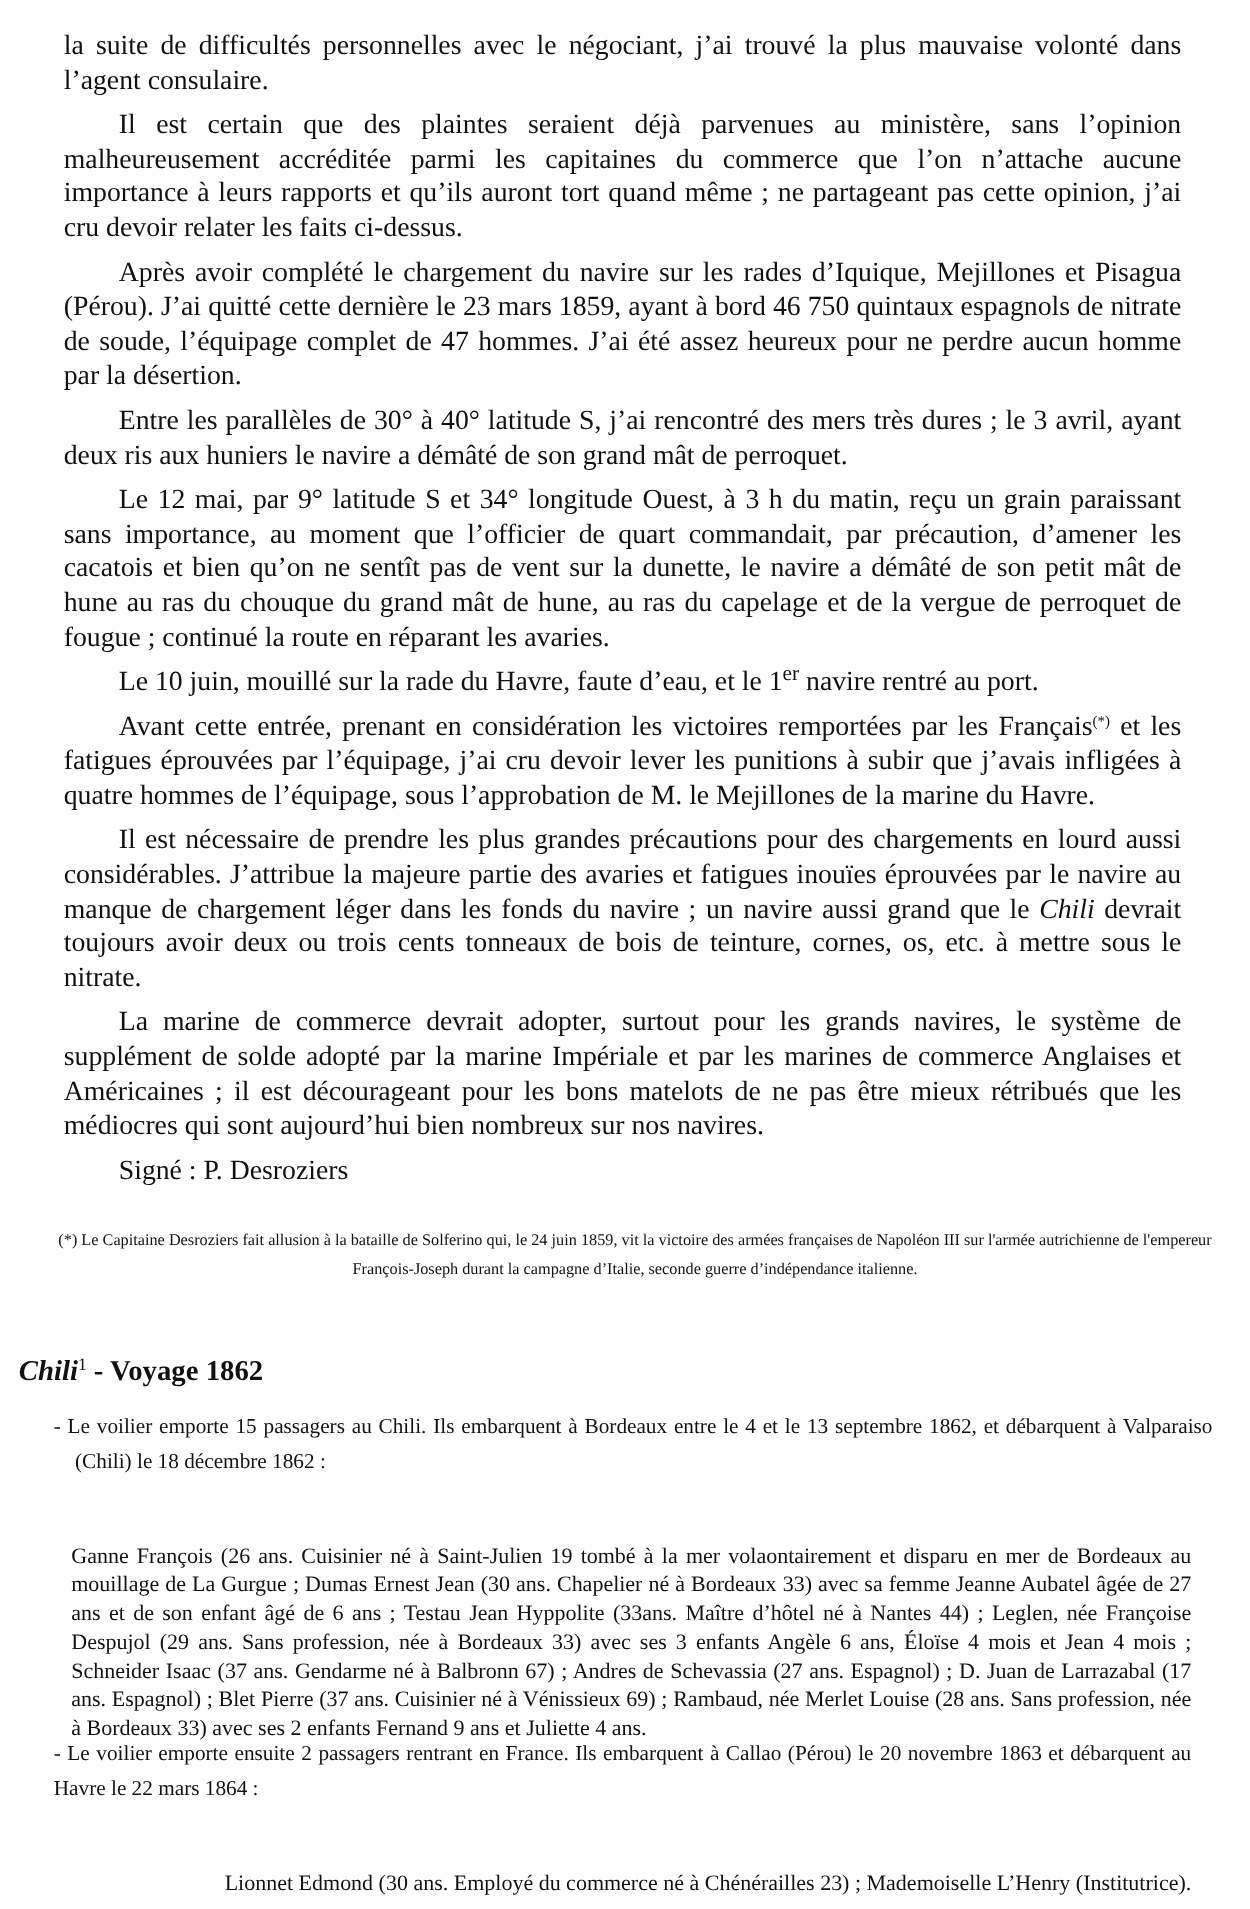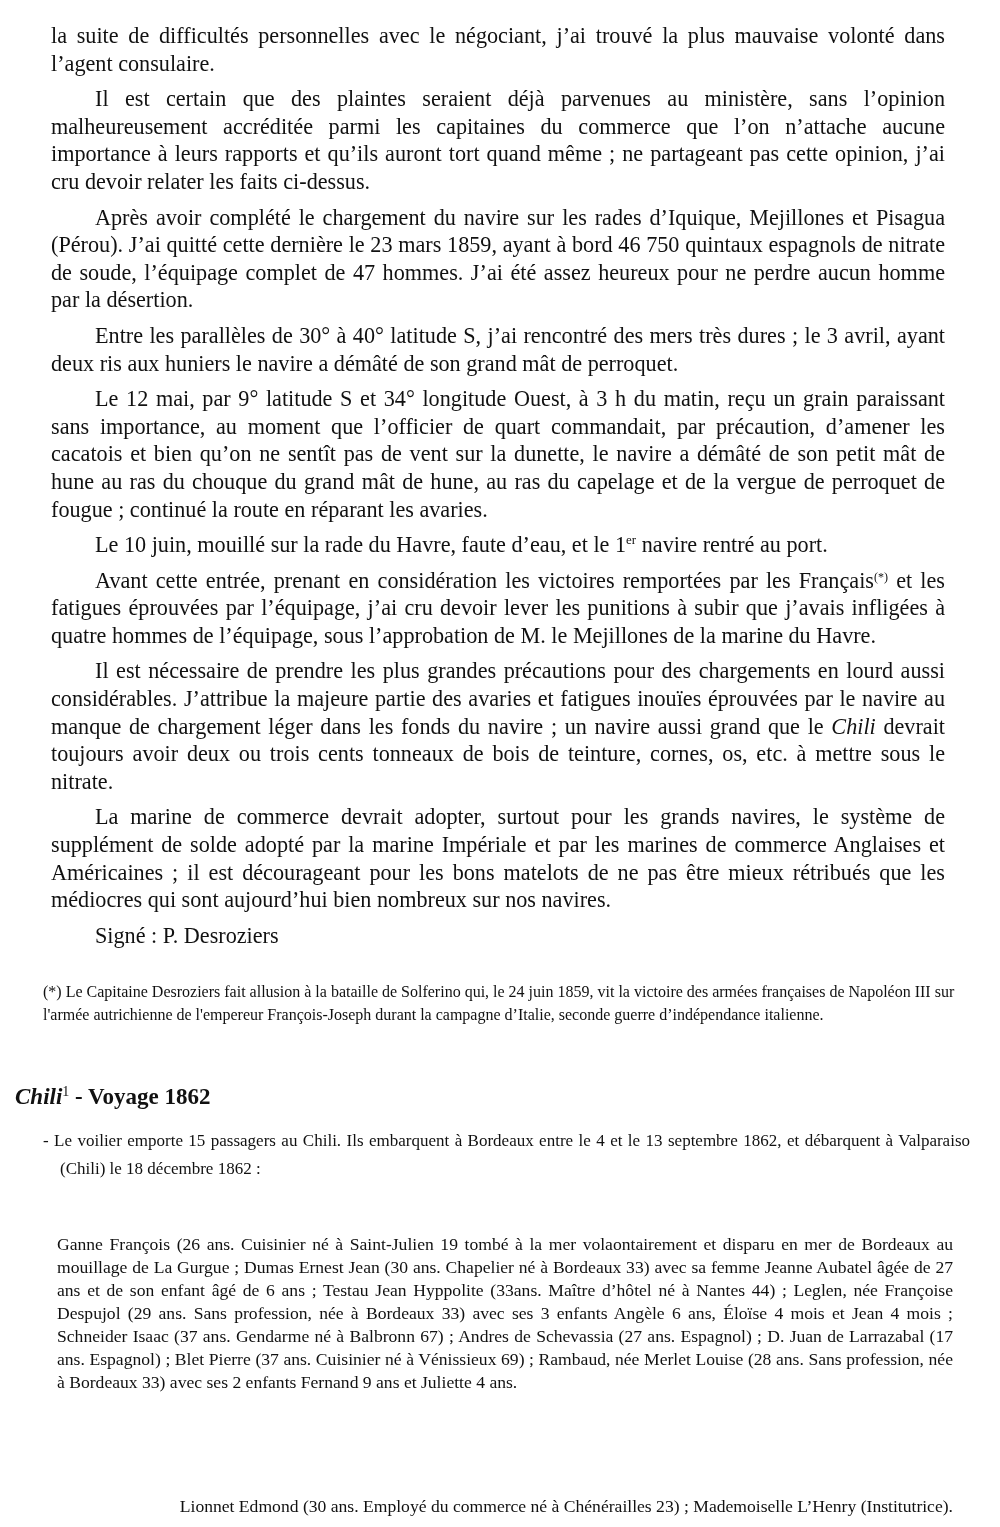--- a/index.html
+++ b/index.html
@@ -9,25 +9,25 @@
       color: #111111;
     }
     .page { position: relative; width: 1000px; height: 1527px; }
     .body-text {
       position: absolute; left: 43px; top: 14px; width: 910px;
       font-size: 22.2px; line-height: 27.6px; text-align: justify;
     }
     .body-text p { margin: 8px; }
     .body-text p.indent { text-indent: 44px; }
     .body-text p.sign { padding-left: 44px; margin-top: 7px; }
-    sup.ord { font-size: 13px; line-height: 0; vertical-align: 8px; }
+    sup.ord { font-size: 17px; line-height: 0; vertical-align: 8px; }
     sup.note { font-size: 12px; line-height: 0; vertical-align: 7px; }
     .footnote {
       position: absolute; left: 43px; top: 980px; width: 930px;
-      font-size: 16px; line-height: 23px; text-align: left;
+      font-size: 13px; line-height: 23px; text-align: center;
     }
     .section-title {
       position: absolute; left: 15px; top: 1082px;
       font-size: 23px; font-weight: bold; line-height: 30px;
     }
     .section-title i { font-style: italic; }
     .section-title sup { font-size: 14px; line-height: 0; vertical-align: 8px; font-weight: normal; }
     .voyage-lead {
       position: absolute; left: 43px; width: 910px;
       font-size: 17px; line-height: 27.6px; text-align: justify;
@@ -61,15 +61,16 @@
 
   <div class="footnote">(*) Le Capitaine Desroziers fait allusion à la bataille de Solferino qui, le 24 juin 1859, vit la victoire des armées françaises de Napoléon III sur l'armée autrichienne de l'empereur François-Joseph durant la campagne d’Italie, seconde guerre d’indépendance italienne.</div>
 
   <div class="section-title">
     <i>Chili</i><sup>1</sup><span> - Voyage 1862</span>
   </div>
 
   <div class="voyage-lead hang" style="top:1127px;">- Le voilier emporte 15 passagers au Chili. Ils embarquent à Bordeaux entre le 4 et le 13 septembre 1862, et débarquent à Valparaiso (Chili) le 18 décembre 1862 :</div>
   <div class="pass-list" style="top:1187px;">Ganne François (26 ans. Cuisinier né à Saint-Julien 19 tombé à la mer volaontairement et disparu en mer de Bordeaux au mouillage de La Gurgue ; Dumas Ernest Jean (30 ans. Chapelier né à Bordeaux 33) avec sa femme Jeanne Aubatel âgée de 27 ans et de son enfant âgé de 6 ans ; Testau Jean Hyppolite (33ans. Maître d’hôtel né à Nantes 44) ; Leglen, née Françoise Despujol (29 ans. Sans profession, née à Bordeaux 33) avec ses 3 enfants Angèle 6 ans, Éloïse 4 mois et Jean 4 mois ; Schneider Isaac (37 ans. Gendarme né à Balbronn 67) ; Andres de Schevassia (27 ans. Espagnol) ; D. Juan de Larrazabal (17 ans. Espagnol) ; Blet Pierre (37 ans. Cuisinier né à Vénissieux 69) ; Rambaud, née Merlet Louise (28 ans. Sans profession, née à Bordeaux 33) avec ses 2 enfants Fernand 9 ans et Juliette 4 ans.</div>
 
+  <div class="voyage-lead" style="top:1389px;">- Le voilier emporte ensuite 2 passagers rentrant en France. Ils embarquent à Callao (Pérou) le 20 novembre 1863 et débarquent au Havre le 22 mars 1864 :</div>
   <div class="pass-list flush" style="top:1449px;">Lionnet Edmond (30 ans. Employé du commerce né à Chénérailles 23) ;  Mademoiselle L’Henry (Institutrice).</div>
 
 </div>
 
 </body></html>

